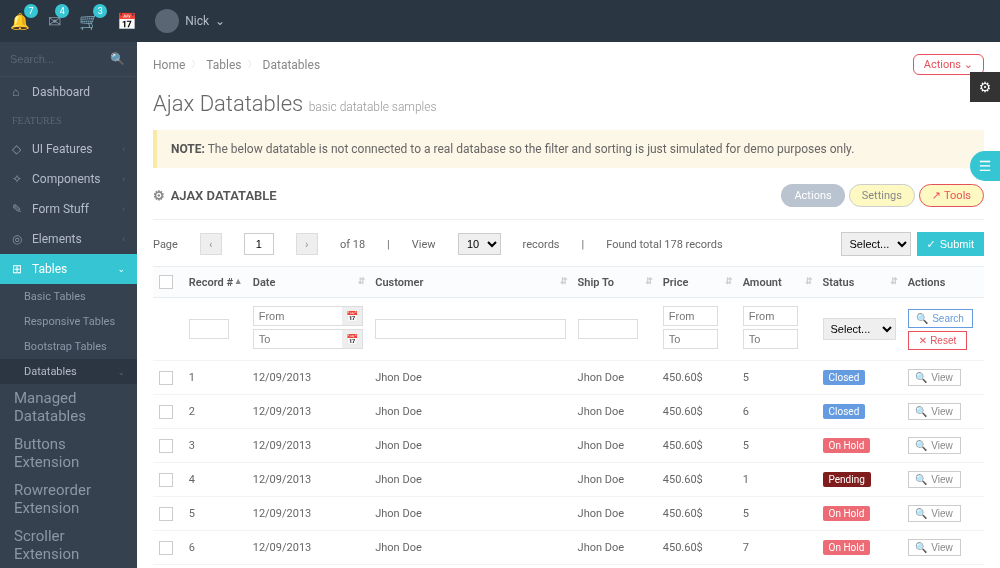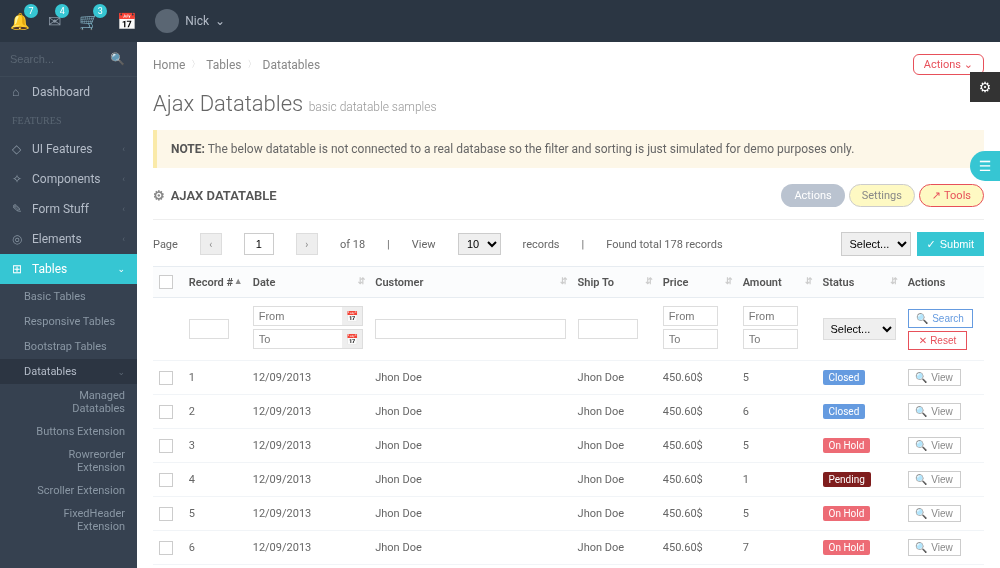--- a/index.html
+++ b/index.html
@@ -23,21 +23,21 @@
 .search-box .sicon { position: absolute; right: 12px; top: 10px; color: #5a6673; font-size: 12px; }
 .nav-item { padding: 8px 12px; font-size: 12px; display: flex; align-items: center; justify-content: space-between; cursor: pointer; color: #b4bcc8; }
 .nav-item .nlabel { display: flex; align-items: center; gap: 8px; }
 .nav-item .nicon { width: 12px; font-size: 12px; color: #8a97a4; }
 .nav-item .arrow { font-size: 9px; color: #5a6673; }
 .nav-heading { padding: 8px 12px; font-size: 10px; color: #5a6673; text-transform: uppercase; font-family: Liberation Serif, serif; }
 .nav-item.active { background: #36c6d3; color: #fff; }
 .nav-item.active .nicon, .nav-item.active .arrow { color: #fff; }
 .sub-item { padding: 6px 12px 6px 24px; font-size: 11px; color: #8a97a4; cursor: pointer; display: flex; justify-content: space-between; align-items: center; }
 .sub-item.open { background: #2c3542; color: #b4bcc8; }
-.sub-sub-item { padding: 5px 12px 5px 26px; font-size: 11px; color: #8a97a4; cursor: pointer; text-align: right; }
+.sub-sub-item { padding: 5px 12px 5px 14px; font-size: 15px; color: #8a97a4; cursor: pointer; }
 .main { flex: 1; padding: 12px 16px; background: #fff; position: relative; }
 .breadcrumb { display: flex; align-items: center; justify-content: space-between; margin-bottom: 16px; }
 .crumbs { display: flex; align-items: center; gap: 6px; font-size: 12px; color: #888; }
 .crumbs .sep { color: #ccc; font-size: 9px; }
 .crumbs a { color: #888; text-decoration: none; }
 .actions-dd { border: 1px solid #e7505a; color: #e7505a; padding: 3px 10px; font-size: 11px; border-radius: 6px; cursor: pointer; }
 .page-title { font-size: 22px; font-weight: 300; color: #666; margin-bottom: 14px; }
 .page-title small { font-size: 12px; color: #999; }
 .note-box { border-left: 4px solid #faeaa9; background: #fdf7e8; padding: 12px 14px; font-size: 12px; color: #666; margin-bottom: 16px; }
 .note-box strong { color: #555; }

